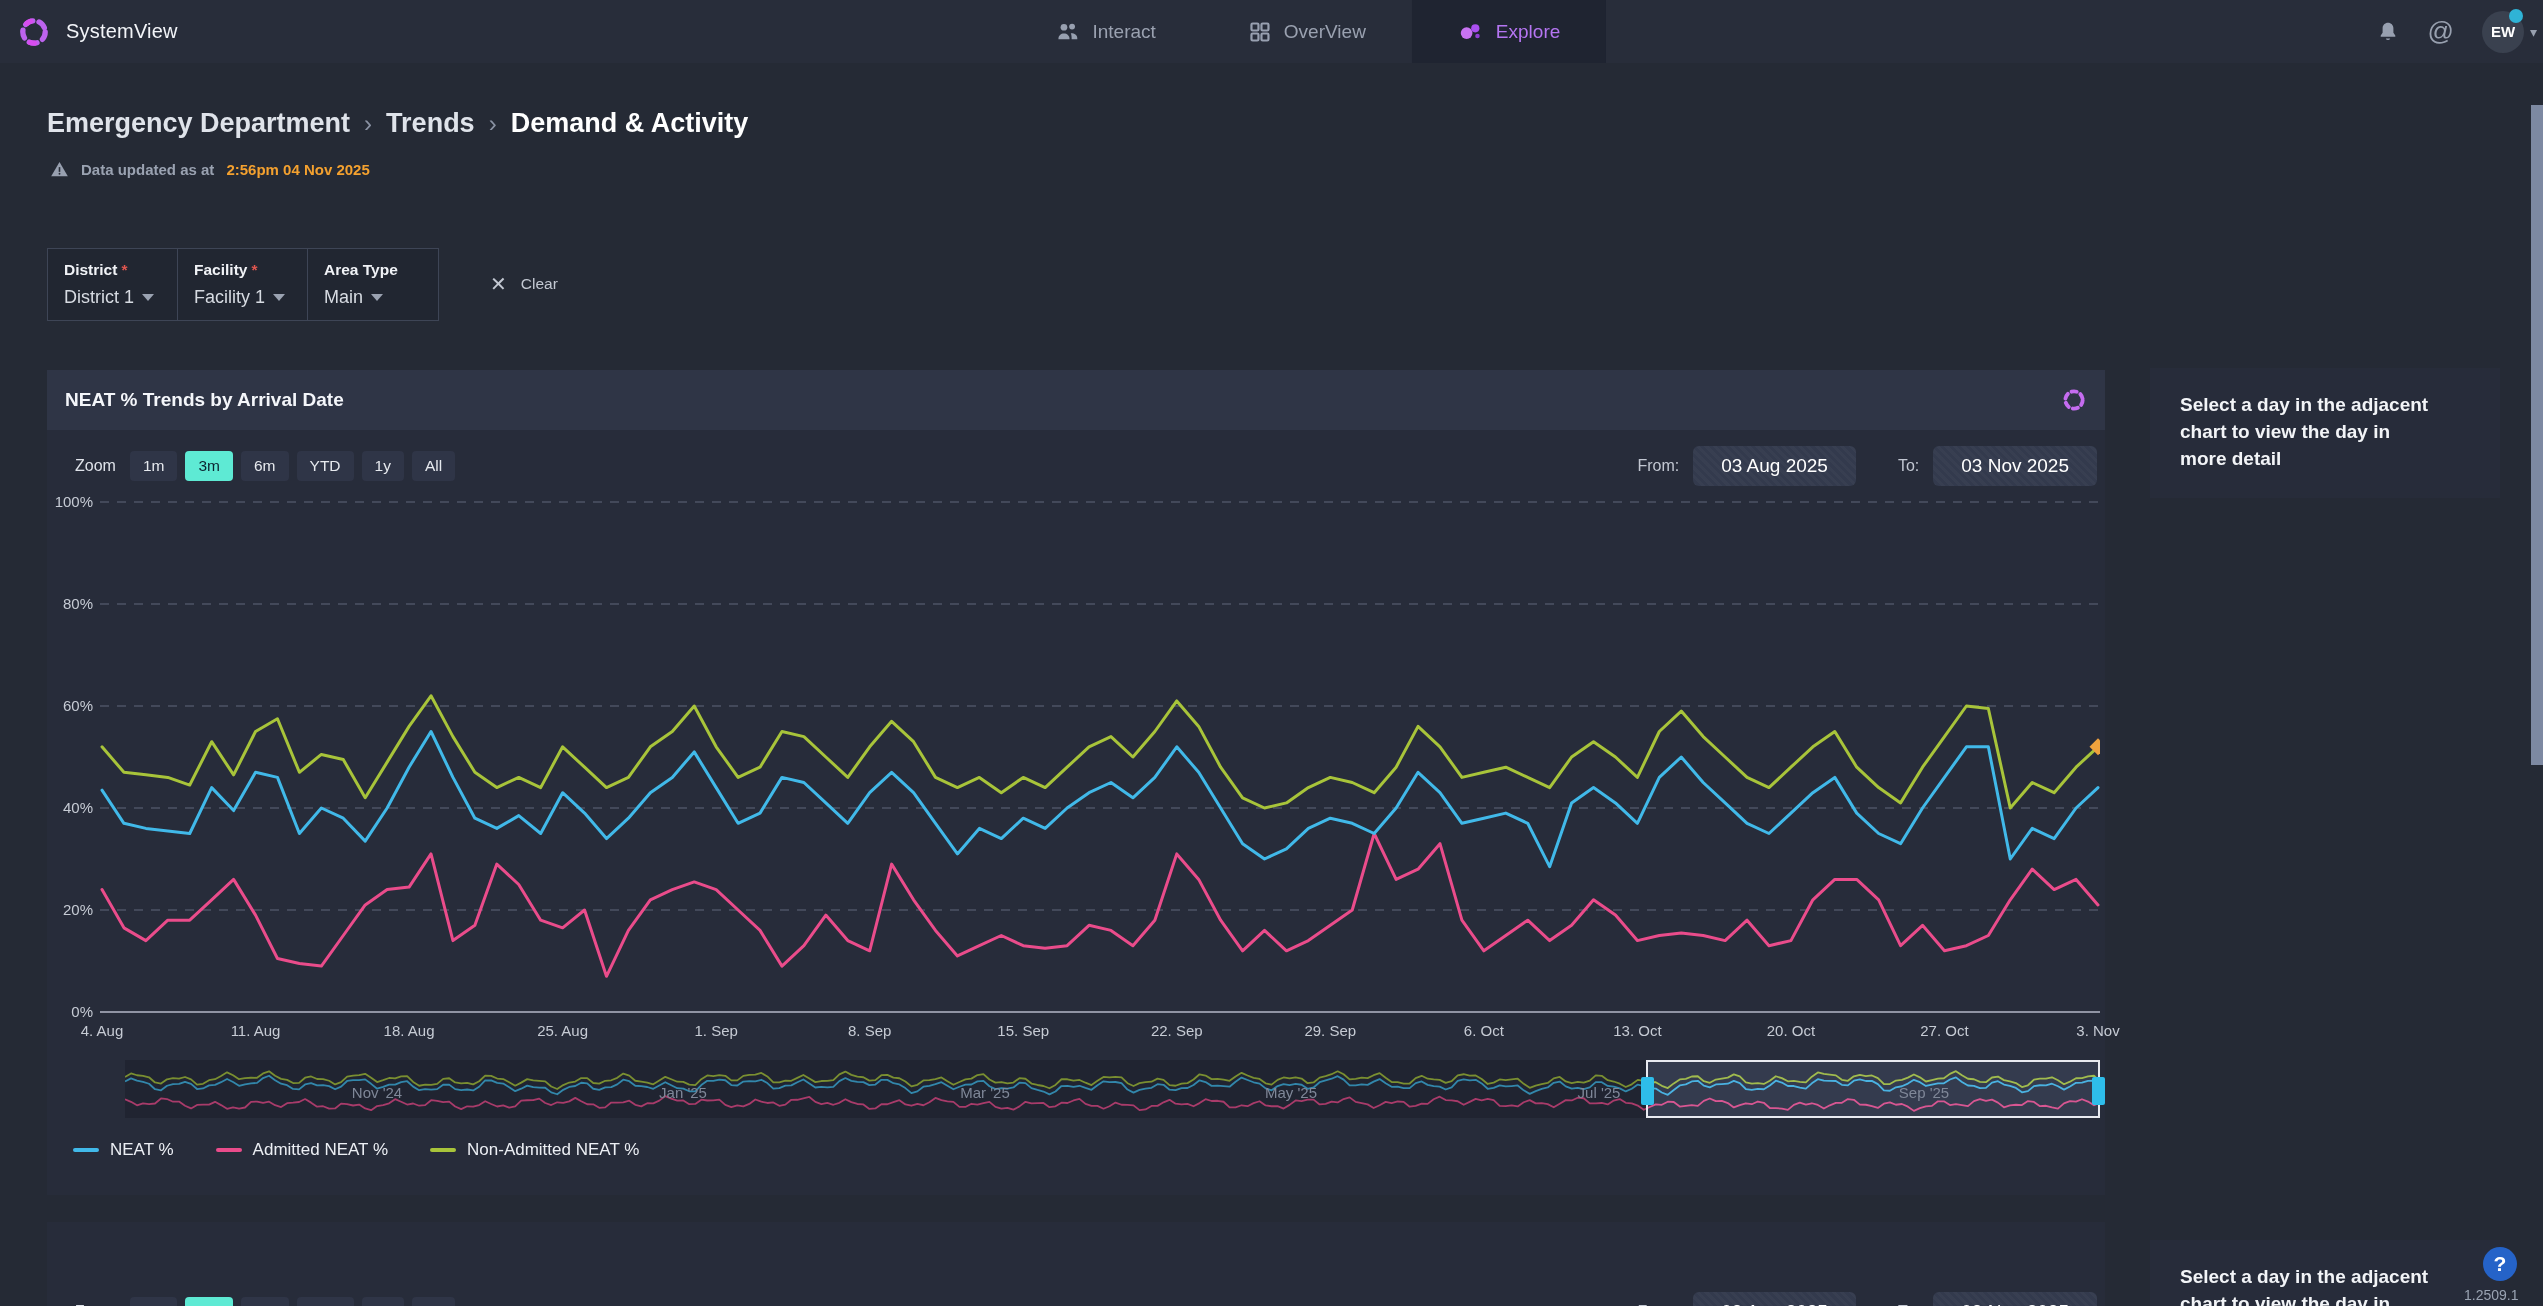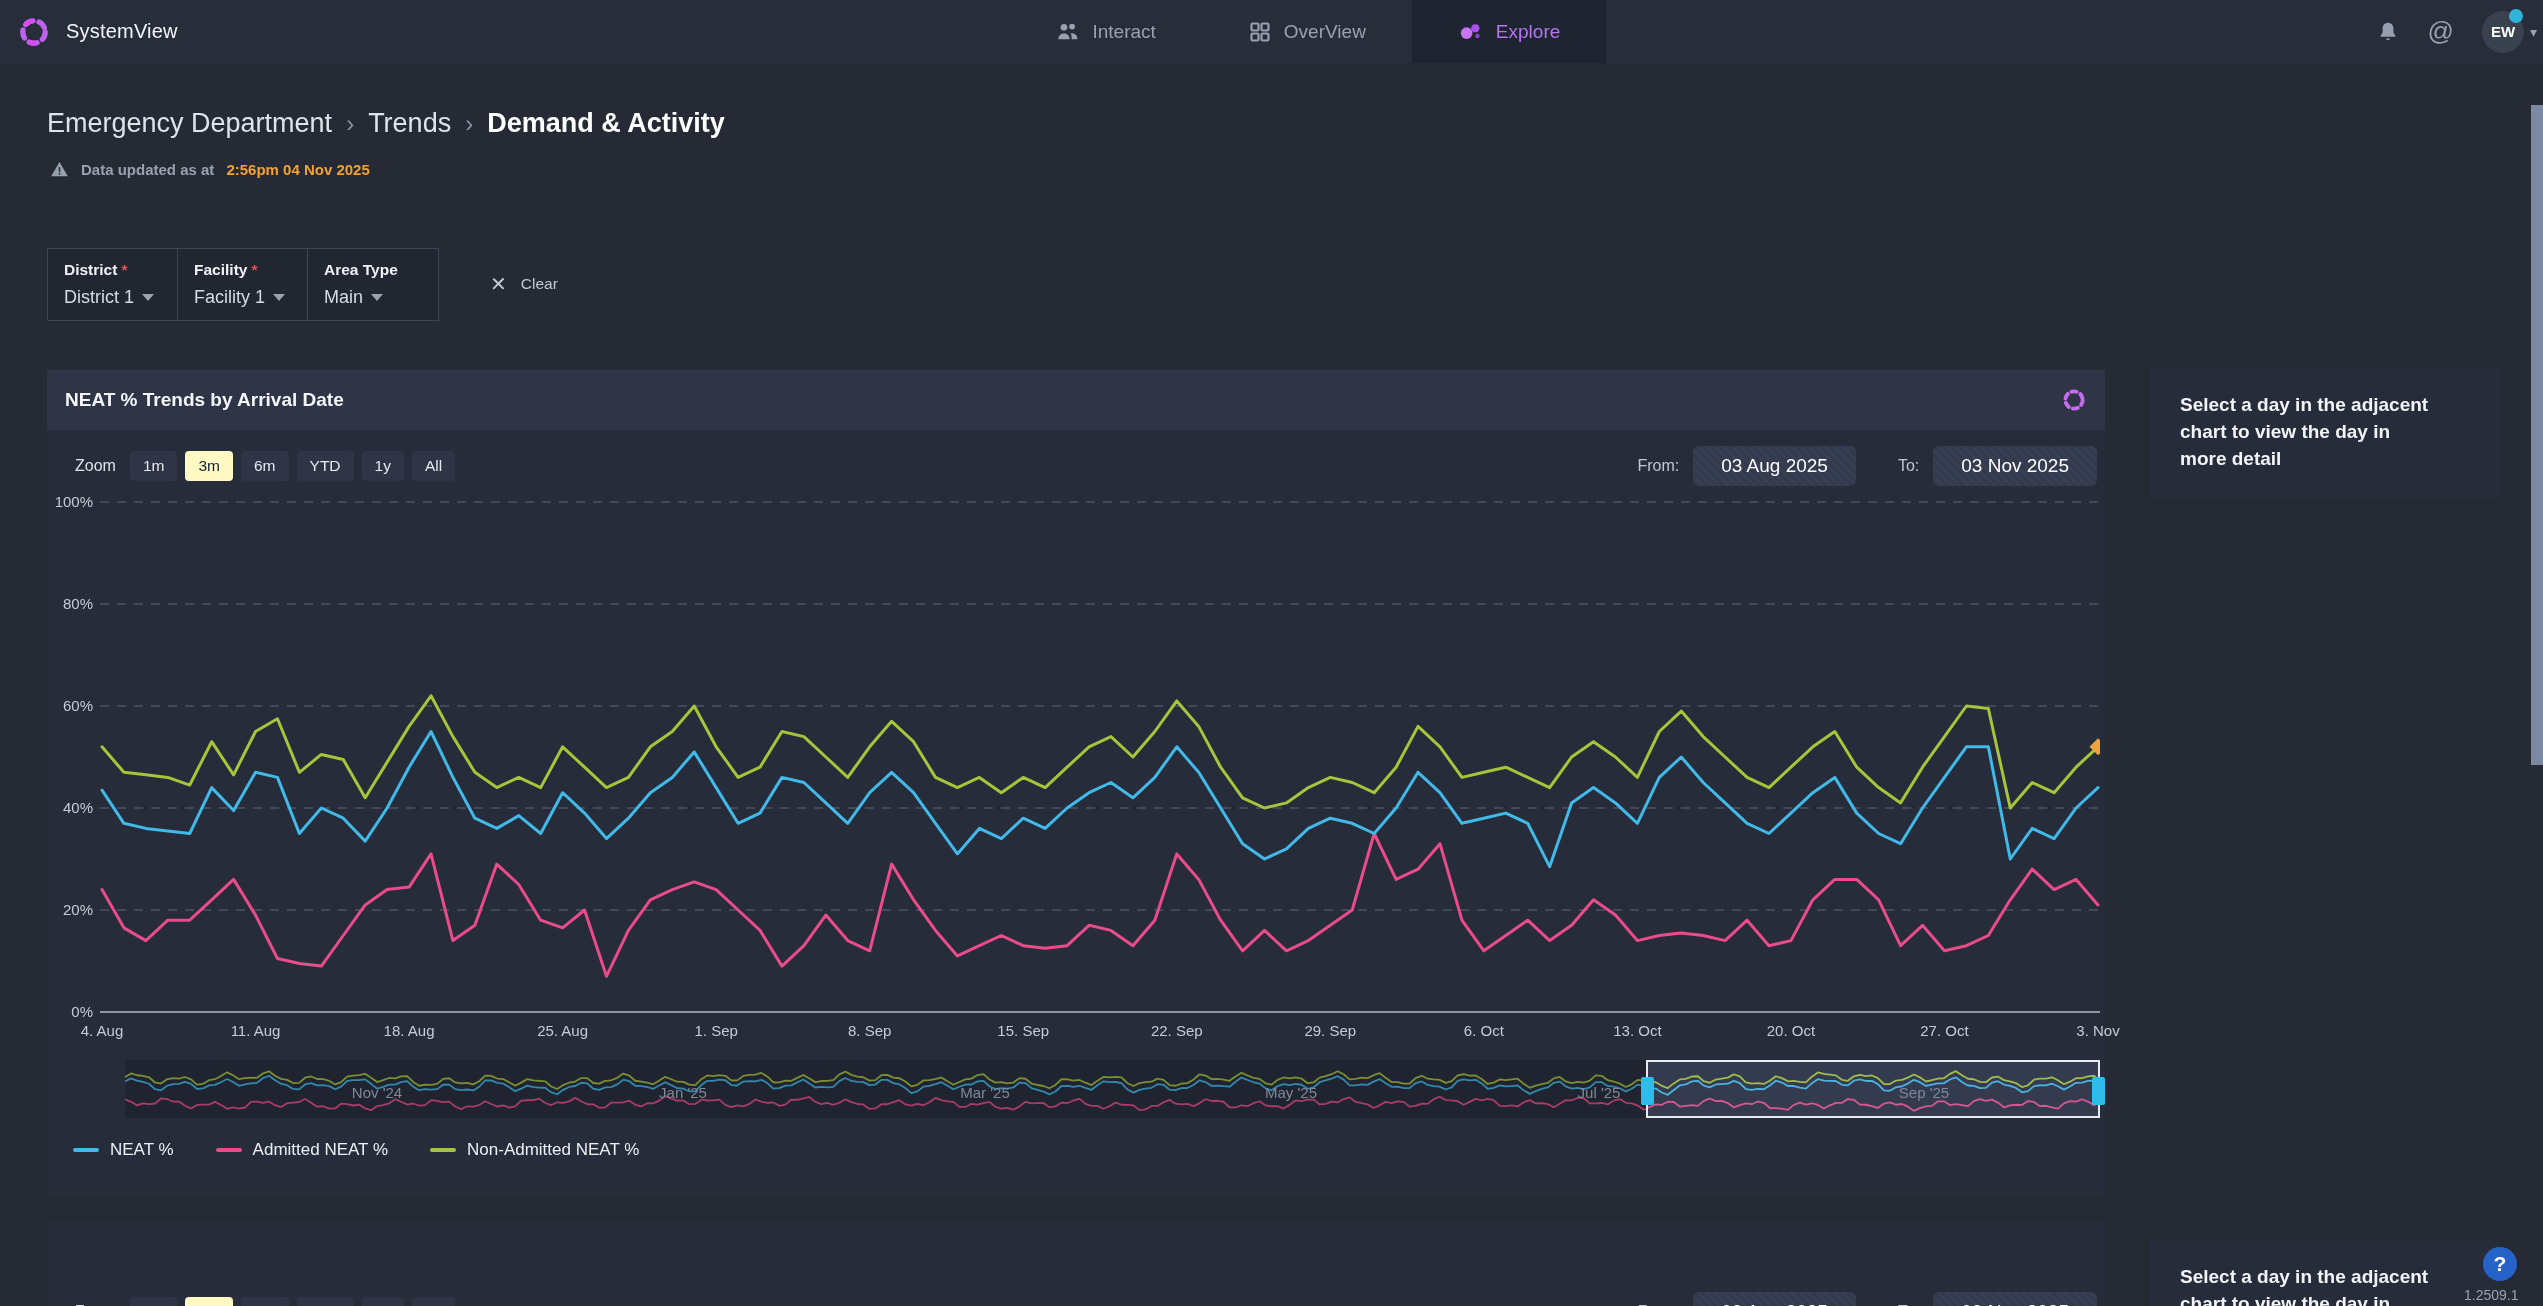--- a/index.html
+++ b/index.html
@@ -21,21 +21,21 @@
   .topnav-item { display:flex; align-items:center; gap:12px; padding:3px 46px; color:#9aa1b0; font-size:19px; cursor:pointer; }
   .topnav-item.active { background:#1f2431; color:#b575f2; }
   .top-right { position:absolute; right:6px; top:0; height:63px; display:flex; align-items:center; gap:28px; }
   .at-icon { font-size:26px; color:#98a0af; }
   .avatar-wrap { position:relative; display:flex; align-items:center; gap:6px; }
   .avatar { width:42px; height:42px; border-radius:50%; background:#3a414f; display:flex; align-items:center; justify-content:center; font-size:15px; font-weight:bold; color:#ffffff; }
   .avatar-badge { position:absolute; top:-2px; right:14px; width:14px; height:14px; border-radius:50%; background:#2fb3d6; }
   .chev { color:#98a0af; font-size:14px; }
   
   .breadcrumb { position:absolute; left:47px; top:108px; font-size:27px; color:#dfe3ea; display:flex; gap:14px; align-items:baseline; }
-  .crumb-link { cursor:pointer; }
+  .crumb-link { cursor:pointer;font-weight:bold; }
   .crumb-sep { color:#8a92a3; font-size:24px; }
   .crumb-current { font-weight:bold; color:#ffffff; }
   .updated-row { position:absolute; left:50px; top:160px; display:flex; align-items:center; gap:12px; }
   .updated-label { font-size:15px; font-weight:bold; color:#9aa2b1; }
   .updated-time { font-size:15px; font-weight:bold; color:#f4a12f; }
   
   .filter-group { position:absolute; left:47px; top:248px; display:flex; border:1px solid #3e4556; background:#212631; }
   .filter-cell { padding:12px 20px 12px 16px; border-right:1px solid #3e4556; min-width:130px; cursor:pointer; }
   .filter-cell:last-child { border-right:none; }
   .filter-label { font-size:15.5px; font-weight:bold; color:#f0f2f6; margin-bottom:8px; }
@@ -46,21 +46,21 @@
   .clear-x { font-size:20px; color:#c3c8d2; }
   
   .panel { position:absolute; background:#272c3a; }
   .panel-header { height:60px; background:#2f3546; display:flex; align-items:center; justify-content:space-between; padding:0 18px; }
   .panel-title { font-size:19px; font-weight:bold; color:#f4f6fa; }
   #main-panel { left:47px; top:370px; width:2058px; height:825px; }
   #panel2 { left:47px; top:1222px; width:2058px; height:220px; }
   .controls-row { position:absolute; left:28px; right:8px; top:76px; height:40px; display:flex; align-items:center; }
   .zoom-label { font-size:16px; color:#dfe3ea; margin-right:14px; }
   .zoom-btn { display:inline-block; padding:6px 13px; margin-right:8px; border-radius:4px; background:#2f3547; color:#e6e9ee; font-size:15.5px; cursor:pointer; }
-  .zoom-btn.active { background:#fef9c3; color:#0c2330; }
+  .zoom-btn.active { background:#5eead4; color:#0c2330; }
   .fromto { margin-left:auto; display:flex; align-items:center; gap:14px; }
   .ft-label { font-size:16px; color:#c2c7d2; }
   .date-box { background:#333a4d; background-image:repeating-linear-gradient(45deg, rgba(255,255,255,0.025) 0 3px, transparent 3px 6px); border-radius:6px; padding:9px 28px; font-size:19px; color:#ffffff; cursor:pointer; }
   .ft-gap { width:14px; }
   
   .y-labels span { position:absolute; left:0; width:46px; text-align:right; font-size:15px; color:#c6cbd4; }
   .x-labels span { position:absolute; transform:translateX(-50%); font-size:15px; color:#c6cbd4; top:0; white-space:nowrap; }
   #main-chart-svg { position:absolute; left:53px; top:130px; cursor:crosshair; }
   .x-labels { position:absolute; left:0; top:652px; width:2058px; height:24px; }
   

